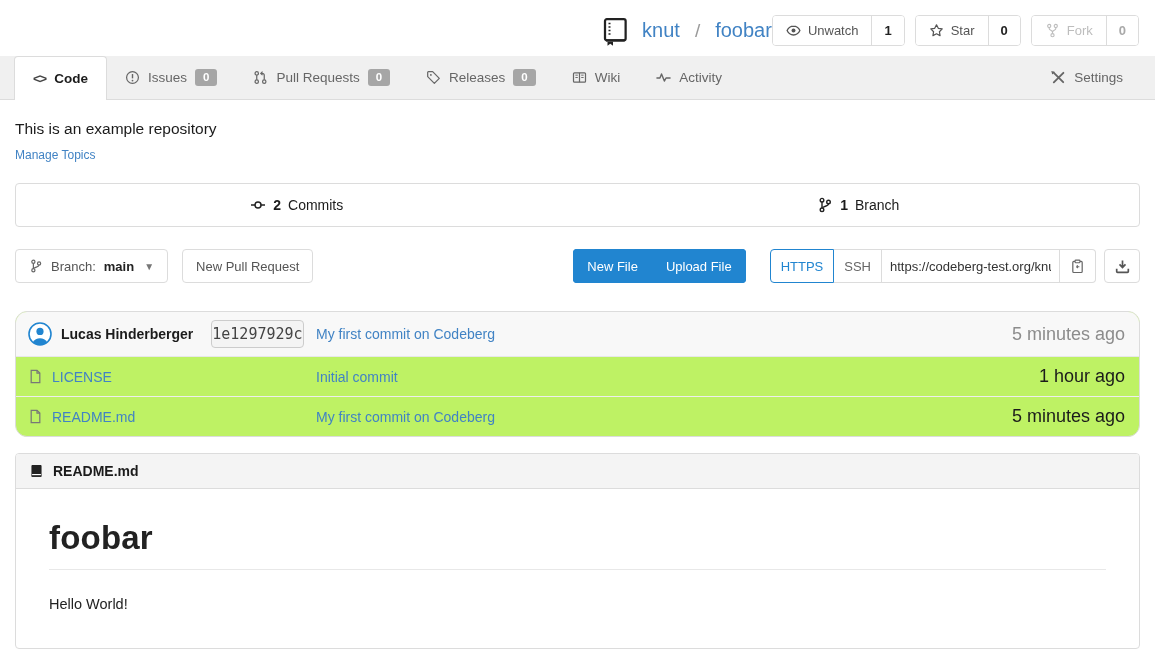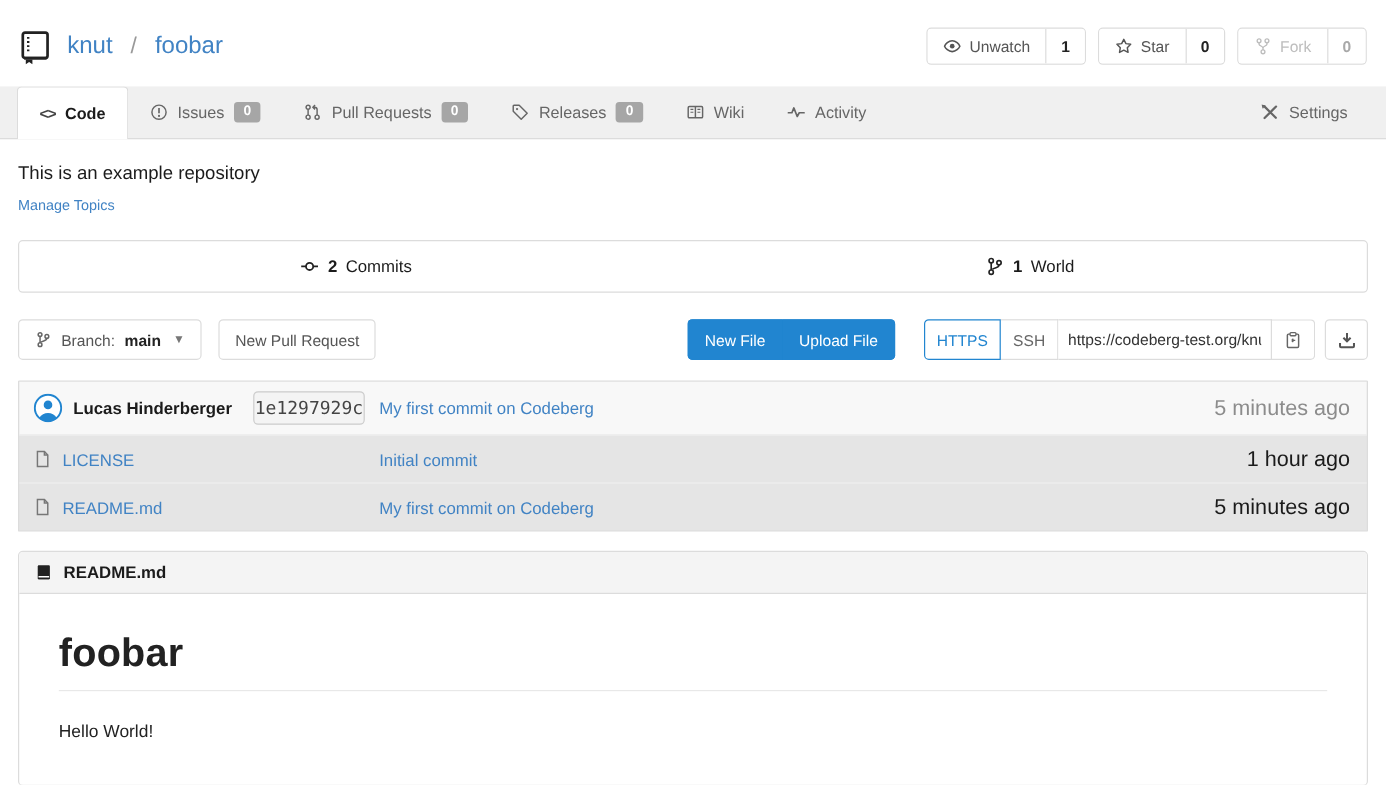--- a/index.html
+++ b/index.html
@@ -2,21 +2,21 @@
 <html><head>
 <meta charset="utf-8">
 <style>
   *{box-sizing:border-box;margin:0;padding:0}
   html,body{width:1155px;height:654px}
   body{font-family:"Liberation Sans",sans-serif;color:#333;background:#fff;overflow:hidden}
   a{text-decoration:none;cursor:pointer}
   svg{display:block}
 
   
-  .repo-header{display:flex;justify-content:space-between;align-items:center;padding:13px 16px 8px 14px;height:72px}
+  .repo-header{display:flex;justify-content:flex-end;align-items:center;padding:13px 16px 8px 14px;height:56px}
   .repo-title{display:flex;align-items:center;gap:12px;font-size:20px}
   .repo-title a{color:#4183c4}
   .repo-title .sep{color:#999;margin:0 3px;font-size:19px}
   .hdr-actions{display:flex;gap:10px}
   .seg-btn{display:flex;border:1px solid #dcdcdc;border-radius:4px;overflow:hidden;background:#fff;height:31px;font-size:13px;color:#555;cursor:pointer}
   .seg-main{display:flex;align-items:center;gap:7px;padding:0 13px;background:#fff}
   .seg-count{display:flex;align-items:center;padding:0 12px;border-left:1px solid #dcdcdc;font-weight:bold;color:#222;background:#fff}
   .seg-btn.disabled{color:#bdbdbd;cursor:default}
   .seg-btn.disabled .seg-count{color:#a9a9a9}
 
@@ -49,21 +49,21 @@
   .clone-group{display:flex;align-items:flex-start}
   .proto{height:34px;display:flex;align-items:center;padding:0 10px;font-size:13px;border:1px solid #dcdcdc;background:#fff;cursor:pointer}
   .proto.active{color:#2185d0;border:1px solid #2185d0;border-radius:4px 0 0 4px;position:relative;z-index:2}
   .proto.ssh{color:#666;border-left:none}
   .clone-input{height:34px;width:178px;border:1px solid #dcdcdc;border-left:none;padding:0 8px;font-size:13px;color:#333;font-family:inherit;outline:none}
   .icon-btn{height:34px;width:36px;display:flex;align-items:center;justify-content:center;border:1px solid #dcdcdc;background:#fff;color:#666;cursor:pointer}
   .icon-btn.copy{border-left:none;border-radius:0 4px 4px 0}
   .icon-btn.dl{border-radius:4px;margin-left:8px;color:#555}
 
   
-  .file-table{border:1px solid #dcdcdc;border-radius:1px;margin-top:17px;overflow:hidden;background:#e5e5e5}
+  .file-table{border:1px solid #dcdcdc;border-radius:12px;margin-top:28px;overflow:hidden;background:#bef264}
   .ft-row{display:grid;grid-template-columns:288px 1fr auto;align-items:center;font-size:14px}
   .ft-head{background:#f8f8f8;padding:8px 12px;border-bottom:1px solid #e8e8e8}
   .ft-head .c1{display:flex;align-items:center;gap:9px}
   .author{font-weight:bold;color:#1b1b1b;white-space:nowrap}
   .sha{font-family:"DejaVu Sans Mono",monospace;font-size:15px;color:#444;background:#f4f4f4;border:1px solid #ccc;border-radius:4px;padding:4px 0;margin-left:9px;cursor:pointer}
   .msg a,.c2 a{color:#4183c4}
   .age{font-size:18px;color:#1b1b1b;text-align:right;padding-right:2px;white-space:nowrap}
   .age.muted{color:#8c8c8c}
   .ft-file{padding:9px 12px;border-bottom:1px solid #eee}
   .ft-file:last-child{border-bottom:none}
@@ -223,21 +223,21 @@
     <a class="stat">
       <span>
           <svg width="16" height="16" viewBox="0 0 16 16">
             <circle cx="5" cy="3.2" r="1.8" fill="none" stroke="#222" stroke-width="1.4"></circle>
             <circle cx="5" cy="12.8" r="1.8" fill="none" stroke="#222" stroke-width="1.4"></circle>
             <circle cx="11.5" cy="5" r="1.8" fill="none" stroke="#222" stroke-width="1.4"></circle>
             <path d="M5 5v6M11.5 6.8c0 2.5-4 2.2-5.5 3.6" fill="none" stroke="#222" stroke-width="1.4"></path>
           </svg>
         </span>
       <b>1</b>
-      <span>World</span>
+      <span>Branch</span>
     </a>
   </div>
 
   
   <div class="toolbar">
     <div class="tb-left">
       <button class="btn">
         <span>
             <svg width="14" height="14" viewBox="0 0 16 16">
               <circle cx="5" cy="3.2" r="1.8" fill="none" stroke="#666" stroke-width="1.4"></circle>

